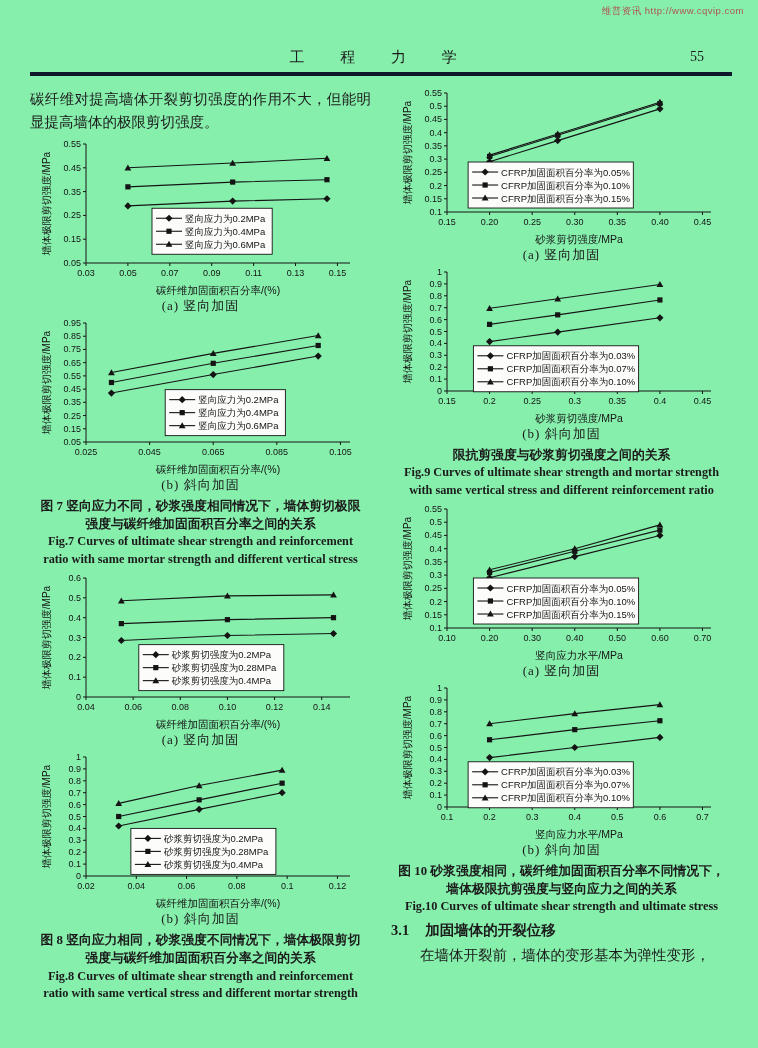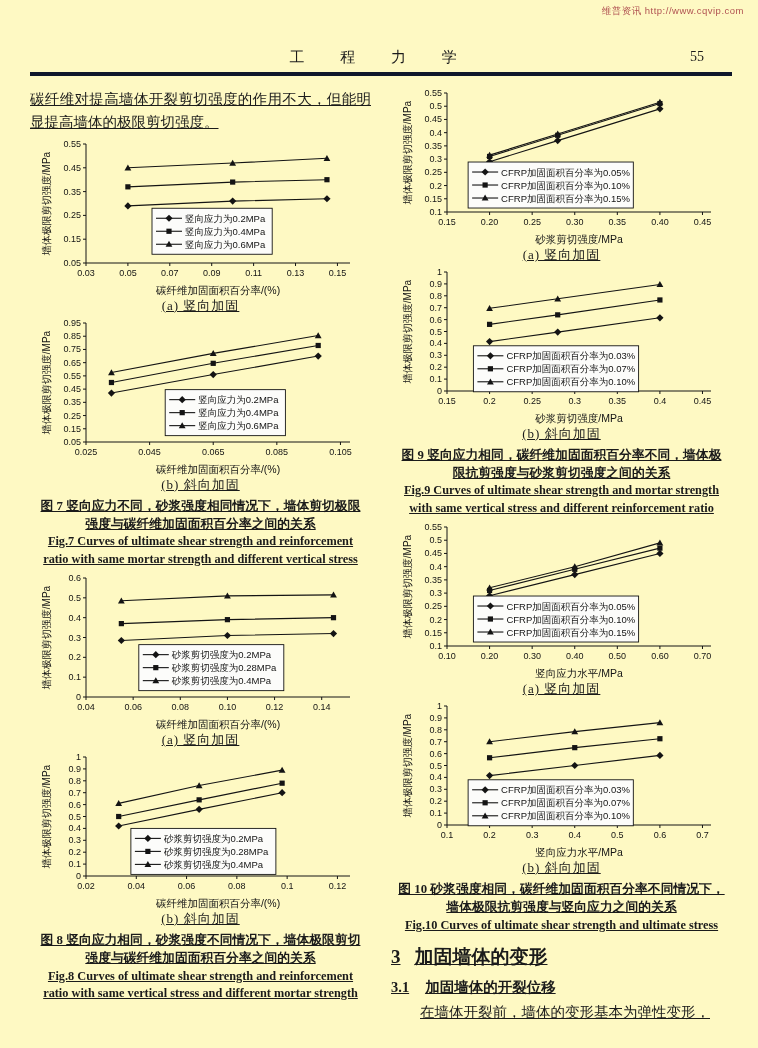--- a/index.html
+++ b/index.html
@@ -1,21 +1,20 @@
 <!DOCTYPE html>
 <html><head>
 <meta charset="utf-8">
 <style>
   html,body{margin:0;padding:0;background:#e8e8e4;}
   .page{
     width:758px;height:1048px;box-sizing:border-box;position:relative;
-    background:#fef9c3;color:#1b1b1b;overflow:hidden;
+    background:#86efac;color:#1b1b1b;overflow:hidden;
     font-family:"Liberation Serif","DejaVu Serif",serif;
     padding:4px 26px 6px 30px;
-    text-decoration:underline;
   }
   .watermark{
     position:absolute;top:5px;right:14px;font-size:9.5px;color:#b05252;
     font-family:"Liberation Sans",sans-serif;letter-spacing:.5px;
   }
   .page-header{
     margin-top:44px;position:relative;height:24px;
     border-bottom:4px solid #0f172a;
   }
   .journal-title{
@@ -446,21 +445,20 @@
             <rect x="86.80000000000001" y="99.18" width="5.2" height="5.2" fill="#141414"></rect>
             <text x="105.4" y="105.28" font-size="9.5" fill="#141414">CFRP加固面积百分率为0.07%</text>
             <line x1="76.4" y1="114.78" x2="102.4" y2="114.78" stroke="#141414" stroke-width="1.1"></line>
             <path d="M89.4 111.38000000000001L92.8 117.38L86.00000000000001 117.38Z" fill="#141414"></path>
             <text x="105.4" y="118.28" font-size="9.5" fill="#141414">CFRP加固面积百分率为0.10%</text>
           </svg>
         <div class="sub-caption">(b) 斜向加固</div>
       </div>
 
       <div class="fig-caption">
-        <div class="zh">图 9  竖向应力相同，碳纤维加固面积百分率不同，墙体极</div>
         <div class="zh">限抗剪强度与砂浆剪切强度之间的关系</div>
         <div class="en">Fig.9  Curves of ultimate shear strength and mortar strength</div>
         <div class="en">with same vertical stress and different reinforcement ratio</div>
       </div>
 
       <div class="chart-block">
         <svg viewBox="0 0 322 158" width="322" height="158">
             <line x1="46" y1="5" x2="46" y2="124" stroke="#141414" stroke-width="1"></line>
             <line x1="46" y1="124" x2="310" y2="124" stroke="#141414" stroke-width="1"></line>
             <line x1="43" y1="124" x2="46" y2="124" stroke="#141414" stroke-width="1"></line>
@@ -592,23 +590,20 @@
           </svg>
         <div class="sub-caption">(b) 斜向加固</div>
       </div>
 
       <div class="fig-caption">
         <div class="zh">图 10  砂浆强度相同，碳纤维加固面积百分率不同情况下，</div>
         <div class="zh">墙体极限抗剪强度与竖向应力之间的关系</div>
         <div class="en">Fig.10  Curves of ultimate shear strength and ultimate stress</div>
       </div>
 
-      <div class="sec-heading">
-        <span class="num">3</span><span>加固墙体的变形</span>
-      </div>
 
       <div class="subsec-heading">
         <span class="num">3.1</span><span>加固墙体的开裂位移</span>
       </div>
 
       <p class="body-par indent">在墙体开裂前，墙体的变形基本为弹性变形，</p>
     </div>
   </div>
 </div>
 

